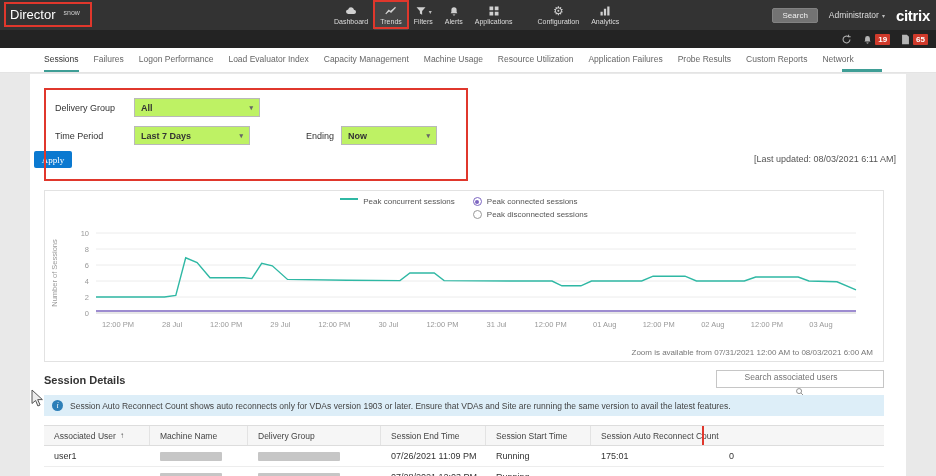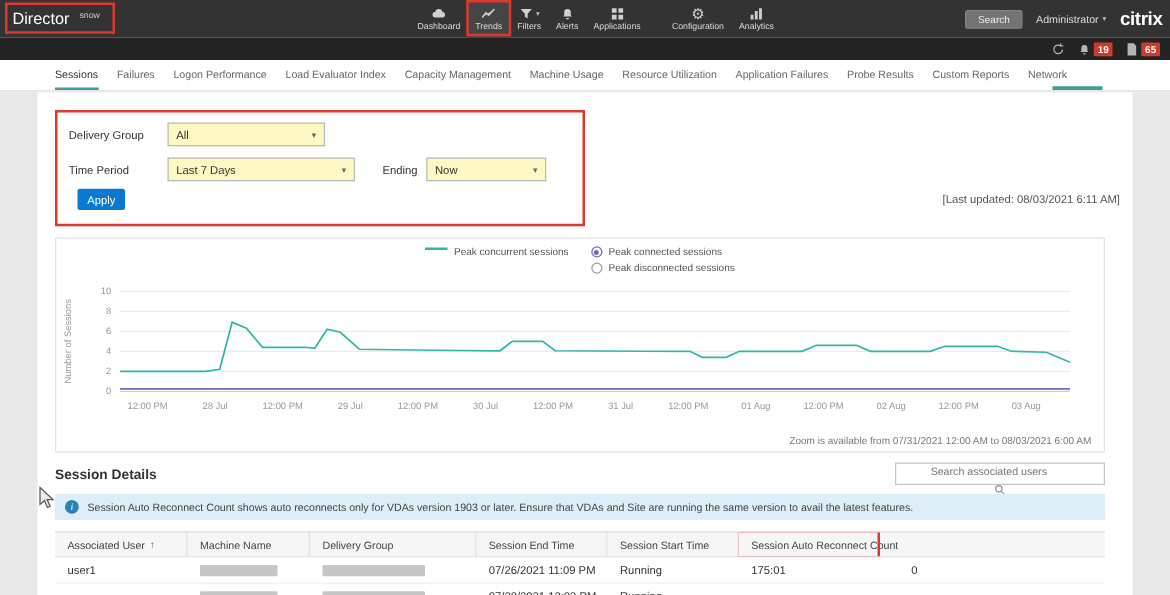--- a/index.html
+++ b/index.html
@@ -33,23 +33,23 @@
 
   
   .tabbar{position:absolute;left:0;top:48px;width:936px;height:25px;background:#fff;border-bottom:1px solid #e4e4e4;box-sizing:border-box;display:flex;align-items:stretch;padding-left:44px;}
   .tab{display:flex;align-items:center;height:100%;box-sizing:border-box;border-bottom:2px solid transparent;margin-right:15px;font-size:8.5px;color:#666;cursor:pointer;white-space:nowrap;}
   .tab.active{color:#333;border-bottom-color:#3f9e96;}
   .tab-indicator{position:absolute;right:54px;bottom:0;width:40px;height:3px;background:#3f9e96;}
 
   
   .content{position:absolute;left:30px;top:74px;width:876px;height:402px;background:#fff;overflow:hidden;}
   .lbl{position:absolute;font-size:9px;color:#333;}
-  .sel{position:absolute;height:19px;border:1px solid #b9b9b9;background:#fef9c3;display:flex;align-items:center;justify-content:space-between;padding:0 6px;font-size:9px;color:#333;box-sizing:border-box;cursor:pointer;}
+  .sel{position:absolute;height:19px;border:1px solid #b9b9b9;background:#bef264;display:flex;align-items:center;justify-content:space-between;padding:0 6px;font-size:9px;color:#333;box-sizing:border-box;cursor:pointer;font-weight:bold;}
   .caret{font-size:7px;color:#666;margin-left:6px;}
-  .apply{position:absolute;left:32px;top:77px;width:38px;height:17px;background:#0b79d0;color:#fff;font-size:9px;border:none;border-radius:2px;cursor:pointer;font-family:Liberation Sans, sans-serif;}
+  .apply{position:absolute;left:4px;top:77px;width:38px;height:17px;background:#0b79d0;color:#fff;font-size:9px;border:none;border-radius:2px;cursor:pointer;font-family:Liberation Serif, serif;}
   .last-updated{position:absolute;right:10px;top:80px;font-size:9px;color:#555;}
 
   
   .chart-card{position:absolute;left:14px;top:116px;width:840px;height:172px;border:1px solid #e2e2e2;box-sizing:border-box;background:#fff;}
   .legend{position:absolute;left:0;top:6px;width:100%;display:flex;justify-content:center;gap:18px;align-items:flex-start;}
   .leg-item{display:flex;gap:5px;font-size:8px;color:#555;align-items:flex-start;}
   .leg-line{width:18px;height:2px;margin-top:1px;}
   .leg-col{display:flex;flex-direction:column;gap:4px;}
   .radio{width:9px;height:9px;border-radius:50%;border:1px solid #999;box-sizing:border-box;position:relative;cursor:pointer;flex:none;}
   .radio-sel{border-color:var(--c,#7d66c1);}
@@ -202,21 +202,21 @@
 
   <div class="content">
 
     <span class="anno" style="left:14px;top:14px;width:424px;height:93px;"></span>
     <span class="lbl" style="left:25px;top:29px;">Delivery Group</span>
     <div class="sel" style="left:104px;top:24px;width:126px;">
       <span>All</span>
       <span class="caret">▾</span>
     </div>
     <span class="lbl" style="left:25px;top:57px;">Time Period</span>
-    <div class="sel" style="left:104px;top:52px;width:150px;">
+    <div class="sel" style="left:104px;top:52px;width:116px;">
       <span>Last 7 Days</span>
       <span class="caret">▾</span>
     </div>
     <span class="lbl" style="left:276px;top:57px;">Ending</span>
     <div class="sel" style="left:311px;top:52px;width:96px;">
       <span>Now</span>
       <span class="caret">▾</span>
     </div>
     <button class="apply">Apply</button>
     <span class="last-updated">[Last updated: 08/03/2021 6:11 AM]</span>

